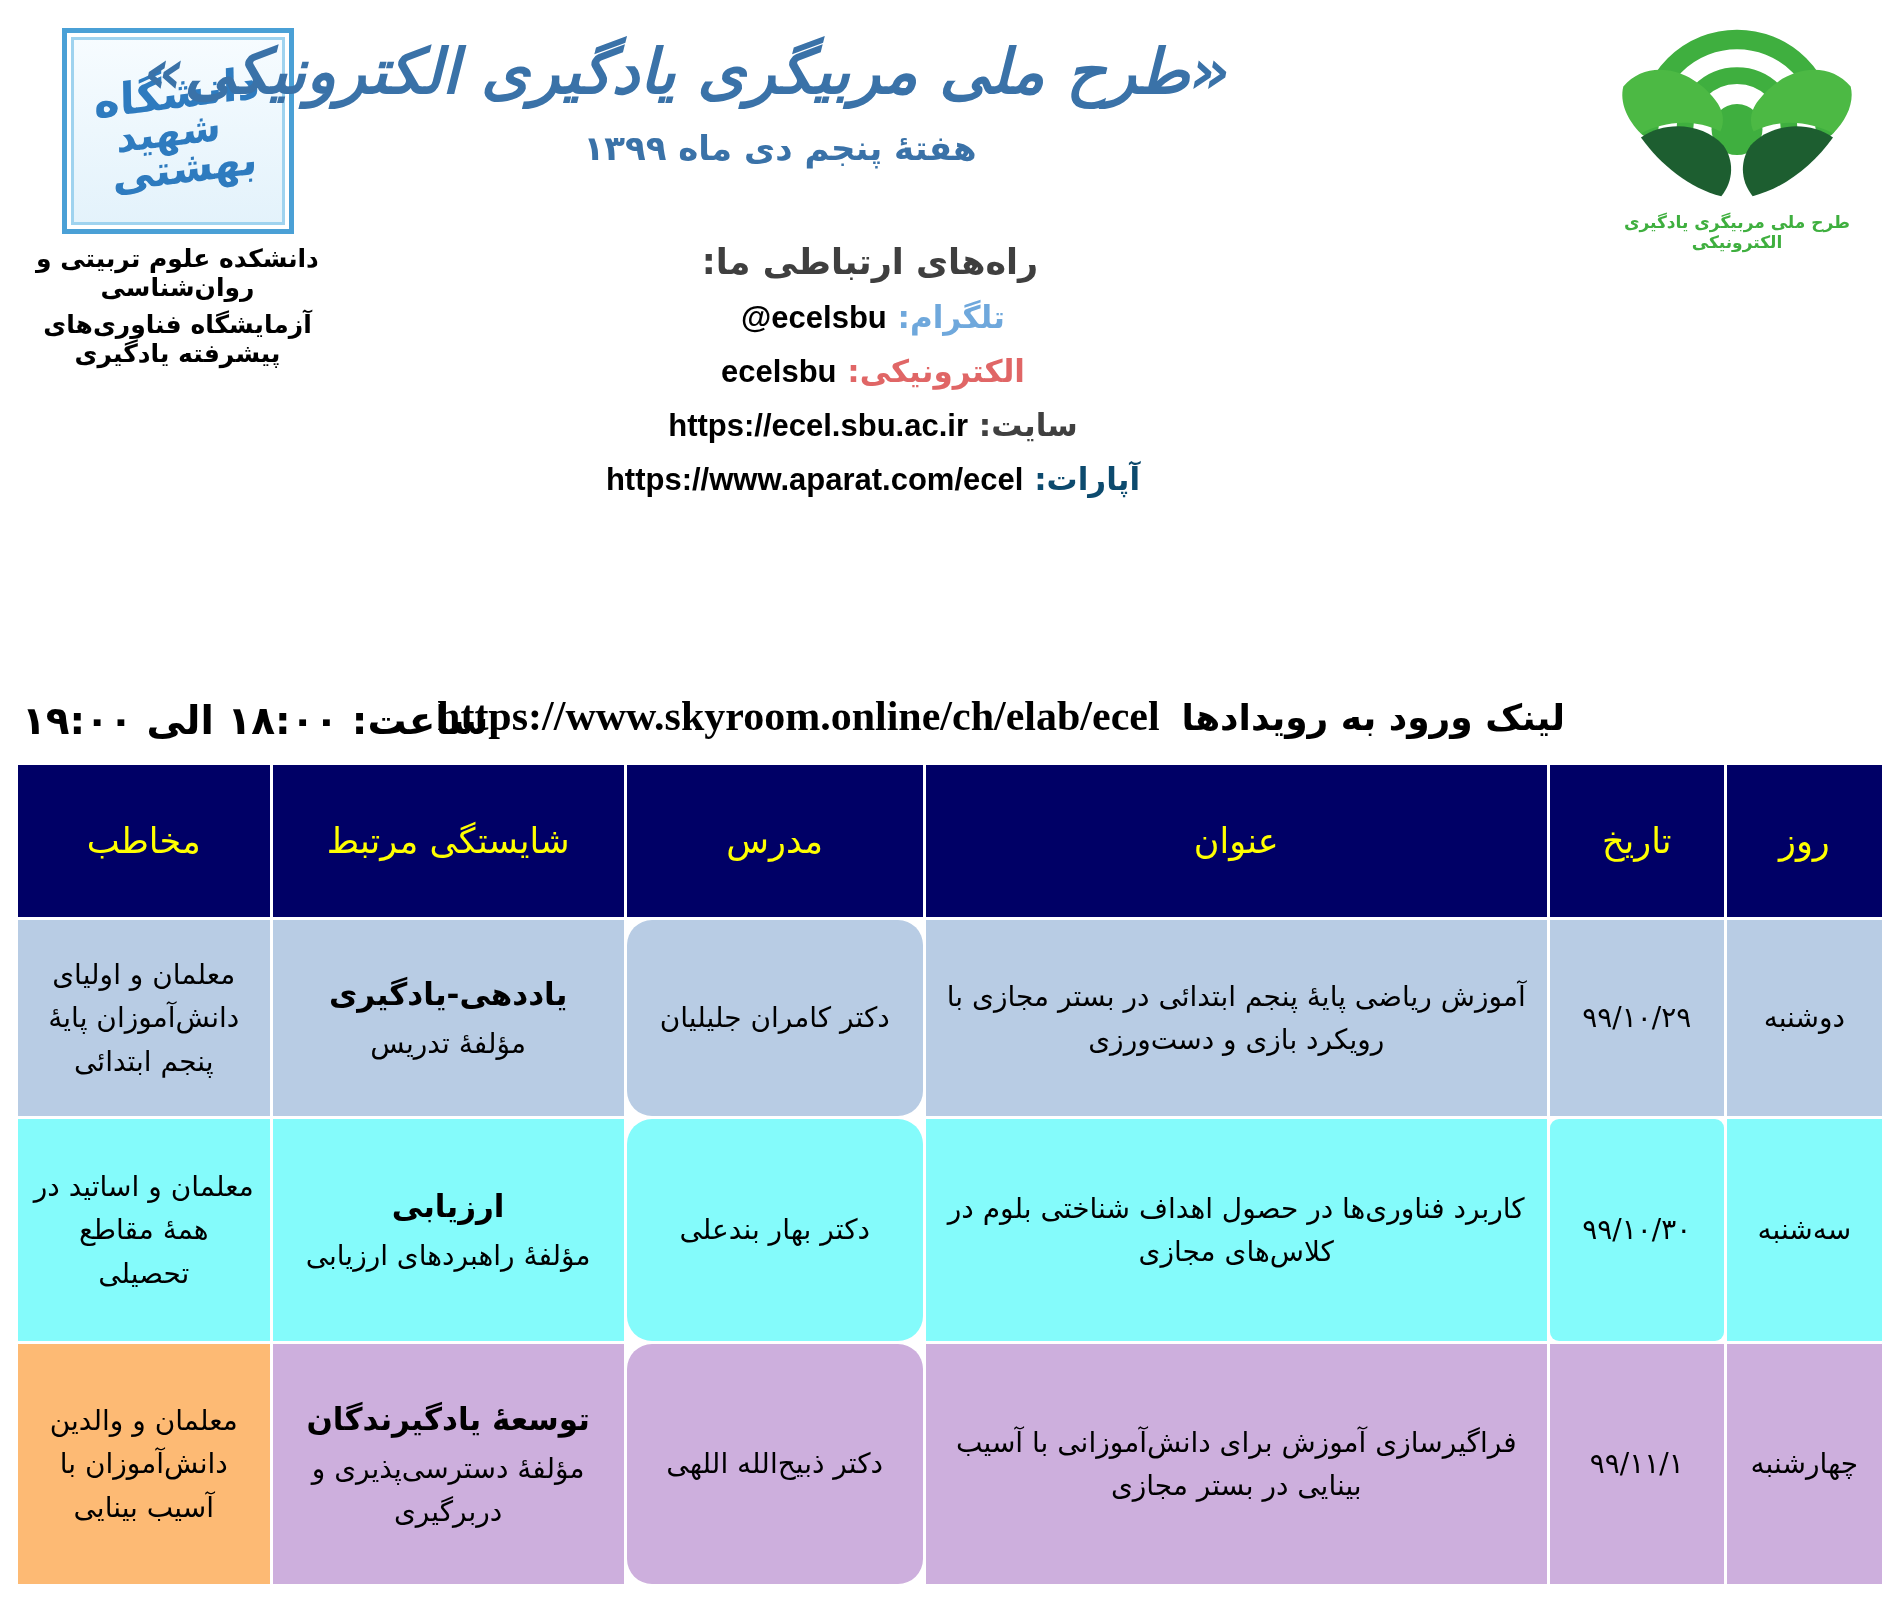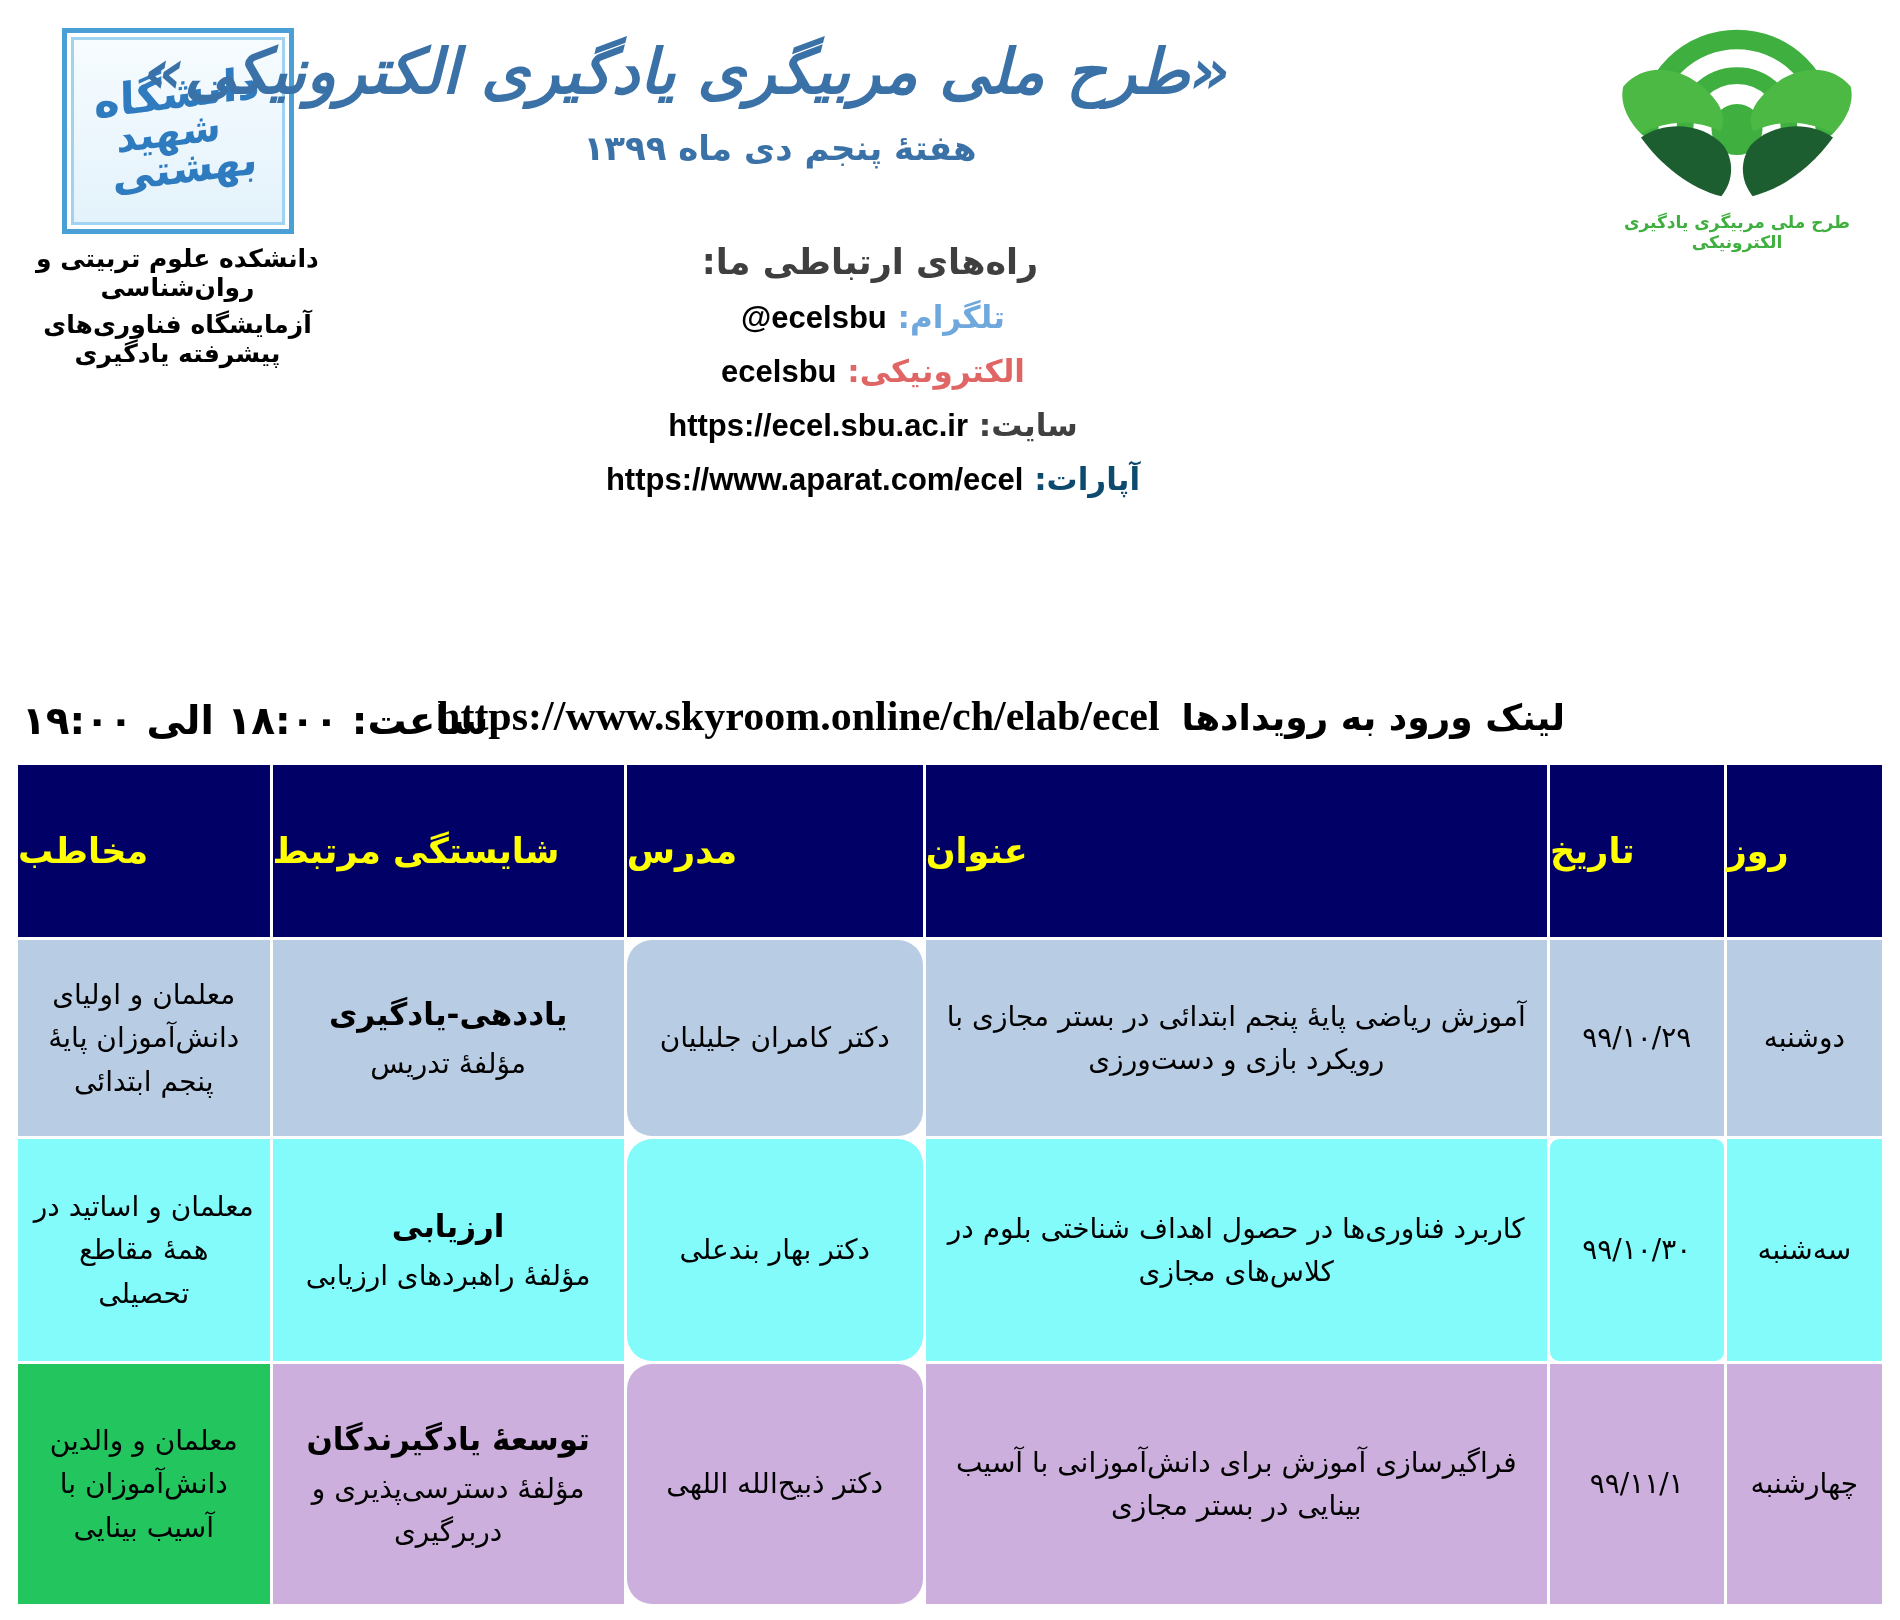--- a/index.html
+++ b/index.html
@@ -55,21 +55,21 @@
   .link-label { font-weight:bold; font-size:36px; white-space:nowrap; }
   .link-url { font-family:"Liberation Serif", serif; font-weight:bold; font-size:42px; direction:ltr; unicode-bidi:isolate; white-space:nowrap; }
   .time-text { position:absolute; top:698px; left:22px; font-weight:bold; font-size:39px; white-space:nowrap; }
 
   
   .table-wrap { position:absolute; top:762px; left:15px; width:1870px; }
   table.schedule { width:100%; border-collapse:separate; border-spacing:3px; direction:rtl; table-layout:fixed; }
   table.schedule thead th {
     background:var(--table-header-bg,#000066);
     color:var(--table-header-text,#ffff00);
-    font-weight:bold; font-size:35px; height:172px; text-align:left; vertical-align:middle;
+    font-weight:normal; font-size:35px; height:152px; text-align:center; vertical-align:middle;
   }
   table.schedule td {
     text-align:center; vertical-align:middle;
     font-size:28px; line-height:1.55; padding:8px 12px; color:#000;
   }
   .cell-day, .cell-date { font-size:30px; }
   .cell-date { direction:ltr; unicode-bidi:isolate; }
   .cell-title { font-size:29px; }
   .cell-instructor { font-size:29px;border-radius:25px; }
   .comp-main { font-weight:bold; font-size:31px; }
@@ -186,17 +186,17 @@
       </tr>
       <tr class="row-2">
         <td class="cell-day" style="background-color: rgb(205, 175, 221);">چهارشنبه</td>
         <td class="cell-date" style="background-color: rgb(205, 175, 221);">۹۹/۱۱/۱</td>
         <td class="cell-title" style="background-color: rgb(205, 175, 221);">فراگیرسازی آموزش برای دانش‌آموزانی با آسیب بینایی در بستر مجازی</td>
         <td class="cell-instructor" style="background-color: rgb(205, 175, 221);">دکتر ذبیح‌الله اللهی</td>
         <td style="background-color: rgb(205, 175, 221);">
           <div class="comp-main">توسعۀ یادگیرندگان</div>
           <div class="comp-sub">مؤلفۀ دسترسی‌پذیری و دربرگیری</div>
         </td>
-        <td class="cell-audience" style="background-color: #22c55e;">معلمان و والدین دانش‌آموزان با آسیب بینایی</td>
+        <td class="cell-audience" style="background-color: #fdba74;">معلمان و والدین دانش‌آموزان با آسیب بینایی</td>
       </tr>
     </tbody>
   </table>
 </div>
 
 </body></html>

